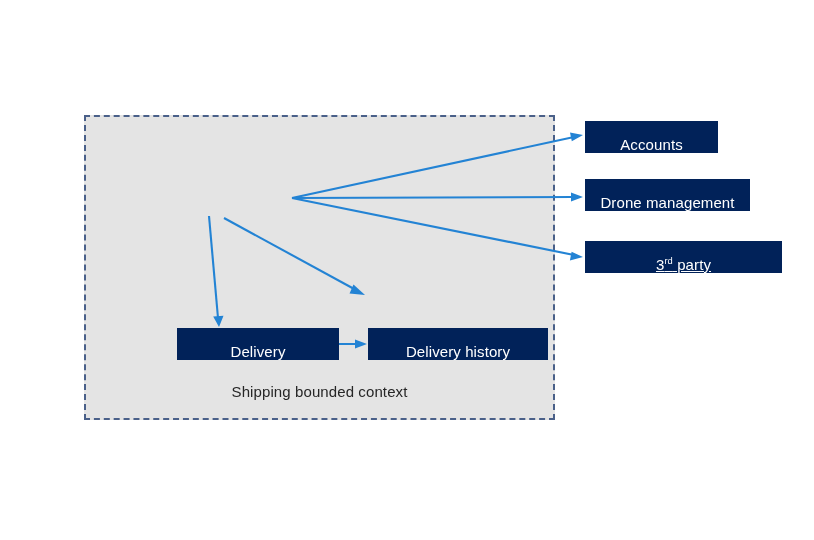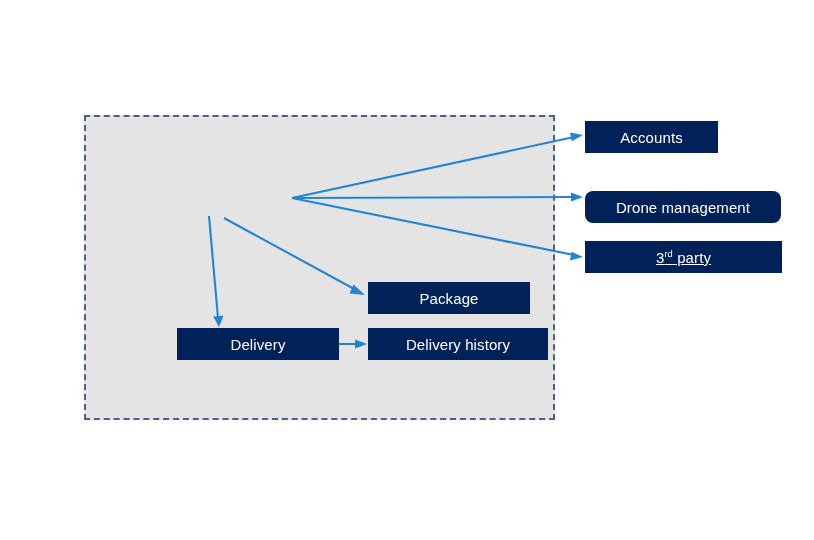--- a/index.html
+++ b/index.html
@@ -39,38 +39,38 @@
     font-size: 15px;
     color: #262626;
     letter-spacing: 0.1px;
   }
   
   .nbox {
     position: absolute;
     background: #012259;
     color: #ffffff;
     display: flex;
-    align-items: center;
+    align-items: flex-end;
     justify-content: center;
     font-size: 15px;
     letter-spacing: 0.1px;
     box-sizing: border-box;
     height: 32px;
   }
   .nbox sup {
     font-size: 0.62em;
     vertical-align: super;
     line-height: 0;
   }
   #box-scheduler        { left: 129px; top: 182px; width: 162px; }
   #box-delivery         { left: 129px; top: 328px; width: 162px; margin-left: 48px; }
   #box-package          { left: 368px; top: 282px; width: 162px; }
   #box-delivery-history { left: 368px; top: 328px; width: 180px; }
   #box-accounts         { left: 585px; top: 121px; width: 133px; }
-  #box-drone            { left: 585px; top: 191px; width: 196px; border-radius: 8px; }
+  #box-drone            { left: 585px; top: 179px; width: 165px; }
   #box-thirdparty       { left: 585px; top: 241px; width: 197px; text-decoration: underline; }
 
   
   #arrows {
     position: absolute;
     left: 0;
     top: 0;
     width: 814px;
     height: 540px;
     pointer-events: none;
@@ -122,34 +122,32 @@
       <line class="arrow-line" x1="294" y1="344" x2="358" y2="344"></line>
       <polygon class="arrow-head" points="367,344 355,339.5 355,348.5"></polygon>
     </g>
   </svg>
 
 
   <div class="nbox" id="box-delivery">
     <span>Delivery</span>
   </div>
 
-  <div class="nbox" id="box-package">
-    <span>Package</span>
-  </div>
 
   <div class="nbox" id="box-delivery-history">
     <span>Delivery history</span>
   </div>
 
   <div class="nbox" id="box-accounts">
     <span>Accounts</span>
   </div>
 
   <div class="nbox" id="box-drone">
     <span>Drone management</span>
   </div>
 
   <div class="nbox" id="box-thirdparty">
     <span><span>3</span><sup>rd</sup><span> party</span></span>
   </div>
 
+  <div class="context-caption">Shipping bounded context</div>
 
 </div>
 
 </body></html>

